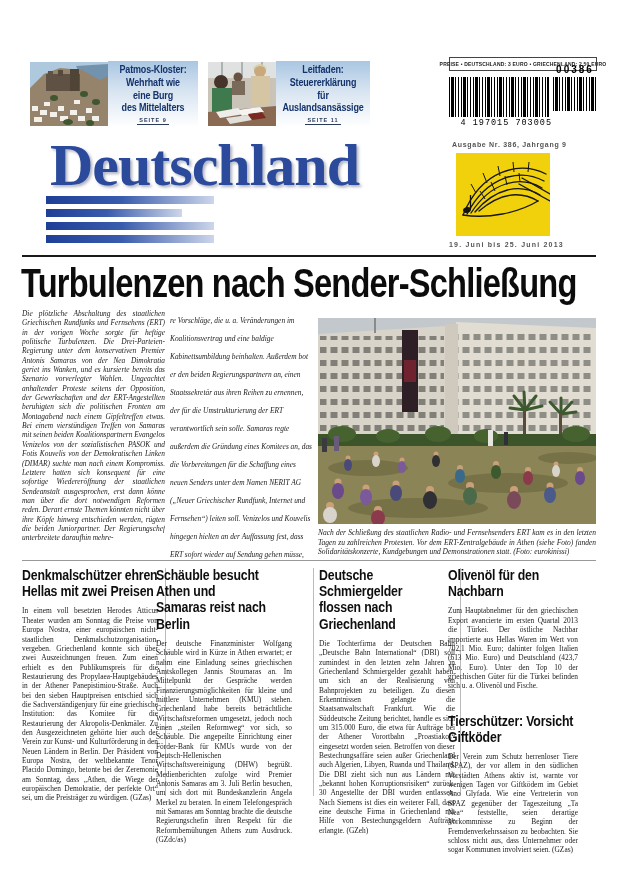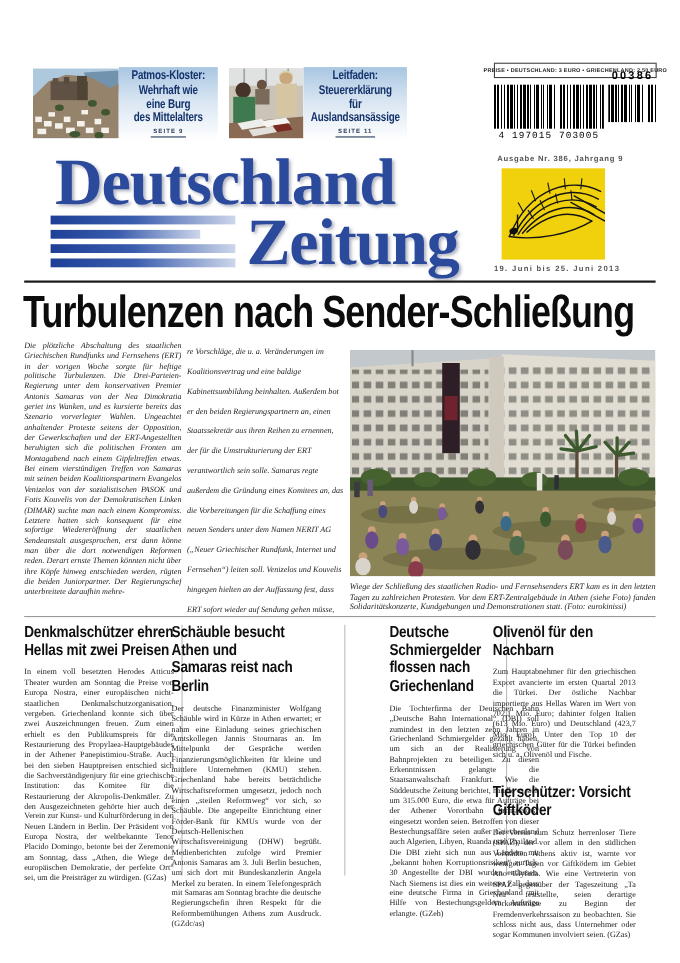--- a/index.html
+++ b/index.html
@@ -19,21 +19,21 @@
         font-size:5.5px;letter-spacing:1px;color:#2a3a5a;border-bottom:1px solid #2a3a5a;padding:0 2px 1px;}
 
   
   .pricebox{position:absolute;left:449px;top:57px;width:146px;height:12px;border:1px solid #444;
         display:flex;align-items:center;justify-content:center;}
   .pricebox span{font-family:"Liberation Sans",sans-serif;font-weight:bold;font-size:5px;
         letter-spacing:0.2px;color:#222;white-space:nowrap;}
   .bars{background:repeating-linear-gradient(90deg,#000 0 1.5px,#fff 1.5px 2.5px,#000 2.5px 5px,
         #fff 5px 6.5px,#000 6.5px 7.5px,#fff 7.5px 9px,#000 9px 9.8px,#fff 9.8px 12px);}
   .barcode-main{position:absolute;left:449px;top:77px;width:100px;height:40px;}
-  .barcode-num{position:absolute;left:446px;top:118px;width:106px;text-align:center;
+  .barcode-num{position:absolute;left:446px;top:118px;width:106px;text-align:right;
         font-family:"Liberation Mono",monospace;font-size:8.5px;letter-spacing:1px;color:#000;}
   .barcode-sup-num{position:absolute;left:553px;top:64px;width:44px;text-align:center;
         font-family:Liberation Sans, sans-serif;font-weight:bold;font-size:10px;letter-spacing:2px;color:#000;}
   .barcode-sup{position:absolute;left:553px;top:77px;width:44px;height:34px;}
 
   
   .issue-line{position:absolute;left:452px;top:141px;width:146px;
         font-family:"Liberation Sans",sans-serif;font-weight:bold;font-size:7px;
         letter-spacing:0.7px;color:#555;}
   .logo-box{position:absolute;left:456px;top:153px;width:94px;height:83px;background:#f1d00c;}
@@ -180,21 +180,20 @@
         <line x1="51" y1="32" x2="49" y2="23"></line>
           <line x1="64" y1="29" x2="63" y2="20"></line>
       </g>
       <ellipse cx="11" cy="57" rx="4" ry="2.8" fill="#111" transform="rotate(-18 11 57)"></ellipse>
       <line x1="14.5" y1="56" x2="14.5" y2="42" stroke="#111" stroke-width="1.3"></line>
     </svg>
   </div>
   <div class="date-line">19. Juni bis 25. Juni 2013</div>
 
   <div class="mast-1">Deutschland</div>
-  <div class="mast-2">Zeitung</div>
   <div class="stripe" style="top:196px;width:168px;"></div>
   <div class="stripe" style="top:209px;width:136px;"></div>
   <div class="stripe" style="top:222px;width:168px;"></div>
   <div class="stripe" style="top:235px;width:168px;"></div>
 
   <div class="toprule"></div>
   <div class="headline">Turbulenzen nach Sender-Schließung</div>
 
   <div class="col bodytext" style="left:22px;width:143px;">Die plötzliche Abschaltung des staatlichen Griechischen Rundfunks und Fernsehens (ERT) in der vorigen Woche sorgte für heftige politische Turbulenzen. Die Drei-Parteien-Regierung unter dem konservativen Premier Antonis Samaras von der Nea Dimokratia geriet ins Wanken, und es kursierte bereits das Szenario vorverlegter Wahlen. Ungeachtet anhaltender Proteste seitens der Opposition, der Gewerkschaften und der ERT-Angestellten beruhigten sich die politischen Fronten am Montagabend nach einem Gipfeltreffen etwas. Bei einem vierstündigen Treffen von Samaras mit seinen beiden Koalitionspartnern Evangelos Venizelos von der sozialistischen PASOK und Fotis Kouvelis von der Demokratischen Linken (DIMAR) suchte man nach einem Kompromiss. Letztere hatten sich konsequent für eine sofortige Wiedereröffnung der staatlichen Sendeanstalt ausgesprochen, erst dann könne man über die dort notwendigen Reformen reden. Derart ernste Themen könnten nicht über ihre Köpfe hinweg entschieden werden, rügten die beiden Juniorpartner. Der Regierungschef unterbreitete daraufhin mehre-</div>
   <div class="col" style="left:170px;width:143px;">
@@ -288,40 +287,40 @@
             <ellipse cx="12" cy="197" rx="7" ry="8" fill="#d8d4cc"></ellipse>
           <ellipse cx="60" cy="200" rx="7" ry="8" fill="#8a3a4a"></ellipse>
         </g>
         <rect x="4" y="120" width="5" height="14" fill="#3a3a40"></rect>
         <rect x="16" y="118" width="5" height="15" fill="#6a5a7a"></rect>
         <rect x="170" y="112" width="5" height="16" fill="#e8e6e0"></rect>
         <rect x="186" y="114" width="4" height="13" fill="#2f2f35"></rect>
       </g>
     </svg>
   </div>
-  <div class="caption">Wiege der Schließung des staatlichen Radio- und Fernsehsenders ERT kam es in den letzten Tagen zu zahlreichen Protesten. Vor dem ERT-Zentralgebäude in Athen (siehe Foto) fanden Solidaritätskonzerte, Kundgebungen und Demonstrationen statt. (Foto: eurokinissi)</div>
+  <div class="caption">Nach der Schließung des staatlichen Radio- und Fernsehsenders ERT kam es in den letzten Tagen zu zahlreichen Protesten. Vor dem ERT-Zentralgebäude in Athen (siehe Foto) fanden Solidaritätskonzerte, Kundgebungen und Demonstrationen statt. (Foto: eurokinissi)</div>
 
   <div class="midrule"></div>
   <div class="vsep" style="left:165px;"></div>
   <div class="vsep" style="left:313px;"></div>
   <div class="vsep" style="left:460px;"></div>
 
   <div class="bcol" style="left:22px;width:136px;">
     <div class="news-title">Denkmalschützer ehren
 Hellas mit zwei Preisen</div>
     <div class="bodytext">In einem voll besetzten Herodes Atticus Theater wurden am Sonntag die Preise von Europa Nostra, einer europäischen nicht-staatlichen Denkmalschutzorganisation, vergeben. Griechenland konnte sich über zwei Auszeichnungen freuen. Zum einen erhielt es den Publikumspreis für die Restaurierung des Propylaea-Hauptgebäudes in der Athener Panepistimiou-Straße. Auch bei den sieben Hauptpreisen entschied sich die Sachverständigenjury für eine griechische Institution: das Komitee für die Restaurierung der Akropolis-Denkmäler. Zu den Ausgezeichneten gehörte hier auch der Verein zur Kunst- und Kulturförderung in den Neuen Ländern in Berlin. Der Präsident von Europa Nostra, der weltbekannte Tenor Placido Domingo, betonte bei der Zeremonie am Sonntag, dass „Athen, die Wiege der europäischen Demokratie, der perfekte Ort“ sei, um die Preisträger zu würdigen. (GZas)</div>
   </div>
 
   <div class="bcol" style="left:156px;width:136px;">
     <div class="news-title">Schäuble besucht Athen und
 Samaras reist nach Berlin</div>
     <div class="bodytext">Der deutsche Finanzminister Wolfgang Schäuble wird in Kürze in Athen erwartet; er nahm eine Einladung seines griechischen Amtskollegen Jannis Stournaras an. Im Mittelpunkt der Gespräche werden Finanzierungsmöglichkeiten für kleine und mittlere Unternehmen (KMU) stehen. Griechenland habe bereits beträchtliche Wirtschaftsreformen umgesetzt, jedoch noch einen „steilen Reformweg“ vor sich, so Schäuble. Die angepeilte Einrichtung einer Förder-Bank für KMUs wurde von der Deutsch-Hellenischen Wirtschaftsvereinigung (DHW) begrüßt. Medienberichten zufolge wird Premier Antonis Samaras am 3. Juli Berlin besuchen, um sich dort mit Bundeskanzlerin Angela Merkel zu beraten. In einem Telefongespräch mit Samaras am Sonntag brachte die deutsche Regierungschefin ihren Respekt für die Reformbemühungen Athens zum Ausdruck. (GZdc/as)</div>
   </div>
 
-  <div class="bcol" style="left:319px;width:136px;margin-left:35px;">
+  <div class="bcol" style="left:319px;width:136px;">
     <div class="news-title">Deutsche Schmiergelder
 flossen nach Griechenland</div>
     <div class="bodytext">Die Tochterfirma der Deutschen Bahn „Deutsche Bahn International“ (DBI) soll zumindest in den letzten zehn Jahren in Griechenland Schmiergelder gezahlt haben, um sich an der Realisierung von Bahnprojekten zu beteiligen. Zu diesen Erkenntnissen gelangte die Staatsanwaltschaft Frankfurt. Wie die Süddeutsche Zeitung berichtet, handle es sich um 315.000 Euro, die etwa für Aufträge bei der Athener Vorortbahn „Proastiakos“ eingesetzt worden seien. Betroffen von dieser Bestechungsaffäre seien außer Griechenland auch Algerien, Libyen, Ruanda und Thailand. Die DBI zieht sich nun aus Ländern mit „bekannt hohen Korruptionsrisiken“ zurück. 30 Angestellte der DBI wurden entlassen. Nach Siemens ist dies ein weiterer Fall, dass eine deutsche Firma in Griechenland mit Hilfe von Bestechungsgeldern Aufträge erlangte. (GZeh)</div>
   </div>
 
   <div class="bcol" style="left:448px;width:130px;">
     <div>
       <div class="news-title">Olivenöl für den Nachbarn</div>
       <div class="bodytext">Zum Hauptabnehmer für den griechischen Export avancierte im ersten Quartal 2013 die Türkei. Der östliche Nachbar importierte aus Hellas Waren im Wert von 702,1 Mio. Euro; dahinter folgen Italien (613 Mio. Euro) und Deutschland (423,7 Mio. Euro). Unter den Top 10 der griechischen Güter für die Türkei befinden sich u. a. Olivenöl und Fische.</div>
     </div>

